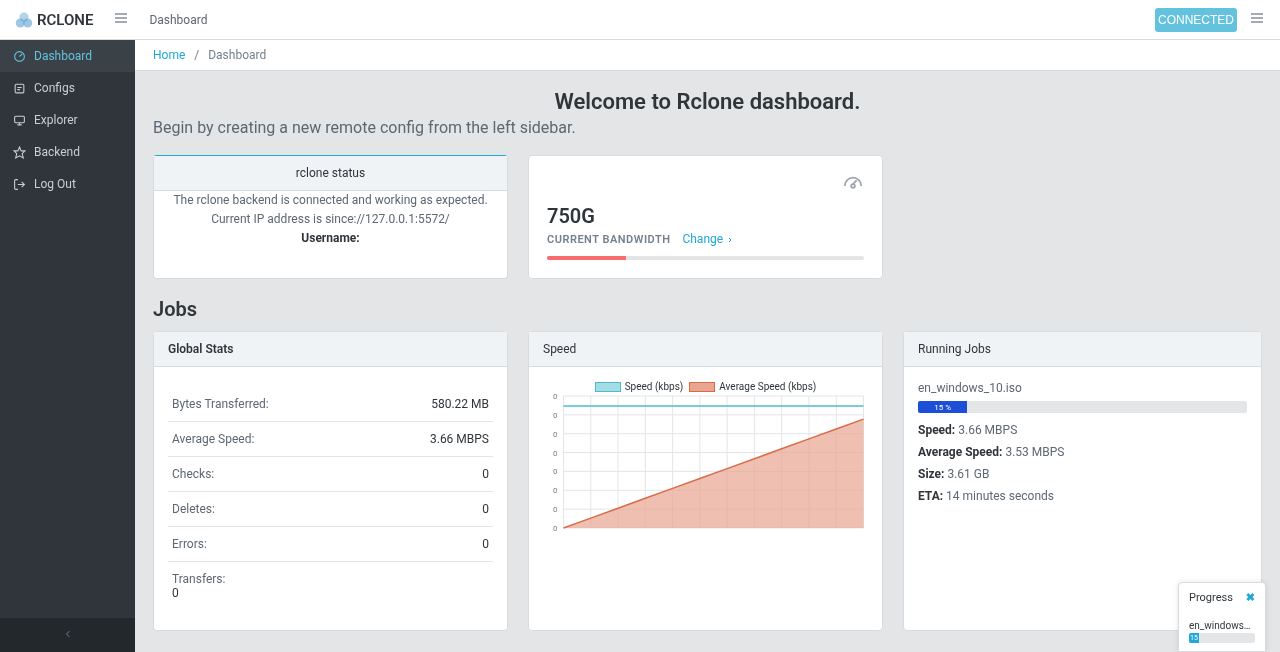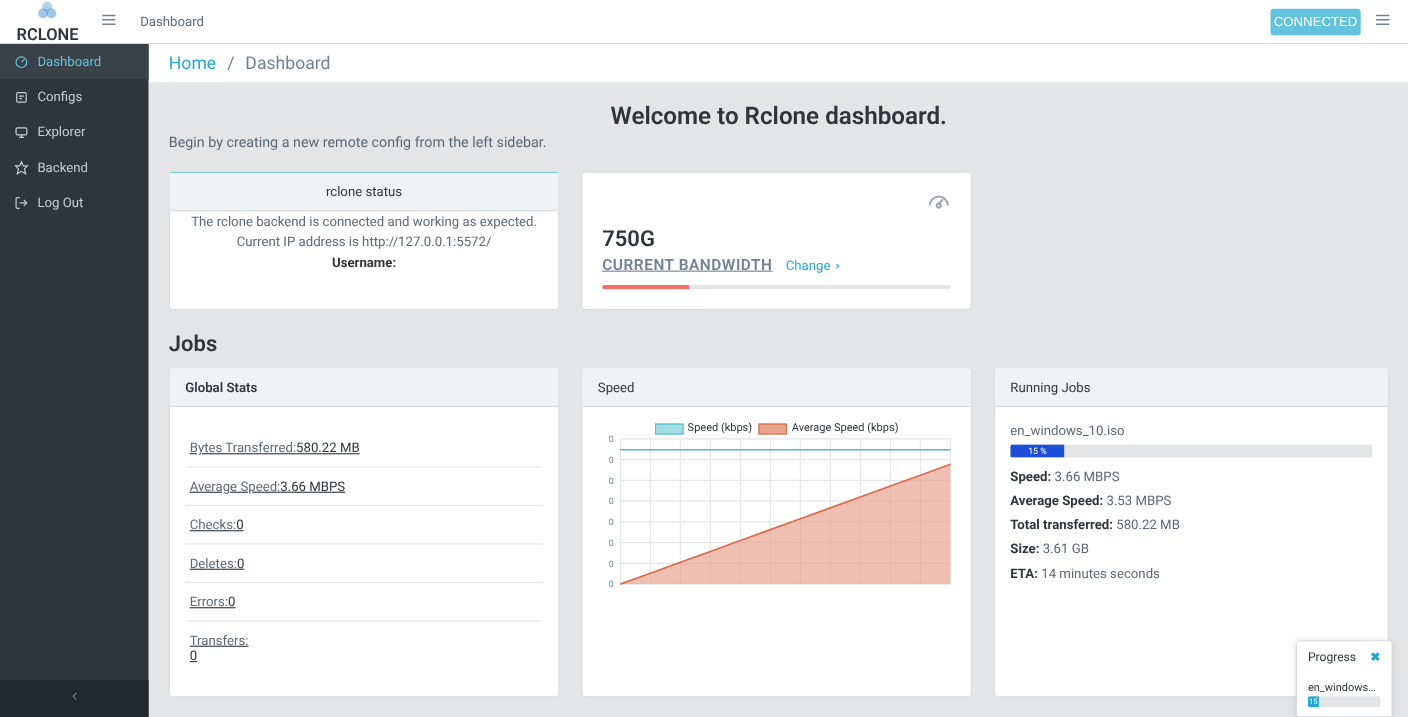--- a/index.html
+++ b/index.html
@@ -1,70 +1,70 @@
 <!DOCTYPE html>
 <html><head>
   <meta charset="utf-8">
   <style>
     * { margin: 0; padding: 0; box-sizing: border-box; }
     body { font-family: -apple-system, BlinkMacSystemFont, "Segoe UI", Roboto, sans-serif; font-size: 13px; color: #2f353a; background: #e4e5e6; }
     
     .header { height: 40px; background: #fff; border-bottom: 1px solid #d8dbde; display: flex; align-items: center; padding: 0 15px; justify-content: space-between; }
     .header-left { display: flex; align-items: center; gap: 20px; }
-    .logo { display: flex; align-items: center; gap: 4px; font-weight: 600; font-size: 15px; flex-direction: column; }
+    .logo { display: flex; align-items: center; gap: 4px; font-weight: 600; font-size: 15px; }
     .logo-icon { width: 18px; height: 18px; }
     .hamburger-header { cursor: pointer; color: #73818f; }
     .breadcrumb-top { color: #5c6873; font-size: 12px; }
     .header-right { display: flex; align-items: center; gap: 12px; }
     .connected-btn { background: #63c2de; color: #fff; border: none; padding: 5px 3px; border-radius: 3px; font-size: 12px; cursor: pointer; }
     
     .layout { display: flex; height: calc(100vh - 40px); }
     
     .sidebar { width: 135px; background: #2f353a; display: flex; flex-direction: column; }
     .sidebar-items { flex: 1; }
     .sidebar-item { display: flex; align-items: center; gap: 8px; padding: 9px 12px; color: #c8ced3; font-size: 12px; cursor: pointer; }
     .sidebar-item.active { background: #3a4248; color: #63c2de; }
     .sidebar-icon { width: 14px; height: 14px; display: flex; align-items: center; justify-content: center; }
     .sidebar-footer { height: 34px; background: #23282c; display: flex; align-items: center; justify-content: center; cursor: pointer; color: #73818f; }
     
     .main { flex: 1; overflow: auto; }
-    .breadcrumb-bar { background: #fff; border-bottom: 1px solid #d8dbde; padding: 8px 18px; font-size: 16px; }
+    .breadcrumb-bar { background: #fff; border-bottom: 1px solid #d8dbde; padding: 8px 18px; font-size: 12px; }
     .breadcrumb-bar a { color: #20a8d8; text-decoration: none; }
     .breadcrumb-bar .sep { color: #73818f; margin: 0 6px; }
     .breadcrumb-bar .current { color: #73818f; }
     
     .content { padding: 18px; }
     .welcome-title { font-size: 22px; font-weight: 600; color: #2f353a; text-align: center; }
-    .welcome-sub { font-size: 13px; color: #5c6873; margin-top: 4px; margin-bottom: 18px; }
+    .welcome-sub { font-size: 16px; color: #5c6873; margin-top: 4px; margin-bottom: 18px; }
     
     .row { display: flex; gap: 20px; margin-bottom: 18px; }
     .card { background: #fff; border: 1px solid #d8dbde; border-radius: 4px; }
     .card-header { background: #f0f3f5; border-bottom: 1px solid #d8dbde; padding: 10px 14px; font-size: 12px; font-weight: 600; color: #2f353a; }
     .card-header.center { text-align: center; font-weight: 400; }
     .card-body { padding: 14px; }
     
     .status-card { flex: 0 0 355px; }
     .status-card.status-blue-border { border-top: 1px solid #20a8d8; }
     .status-text { text-align: center; font-size: 12px; color: #5c6873; line-height: 1.6; }
     .status-text b { color: #2f353a; }
     
     .bandwidth-card { flex: 0 0 355px; position: relative; padding: 18px; }
     .gauge-icon { position: absolute; top: 18px; right: 18px; color: #9da5b1; }
     .bandwidth-val { font-size: 20px; font-weight: 600; margin-top: 30px; }
     .bandwidth-row { display: flex; align-items: baseline; gap: 12px; margin-top: 4px; }
-    .bandwidth-label { font-size: 14px; letter-spacing: 0.5px; color: #73818f; font-weight: 600; text-decoration: underline; }
+    .bandwidth-label { font-size: 11px; letter-spacing: 0.5px; color: #73818f; font-weight: 600; }
     .change-link { color: #20a8d8; font-size: 12px; cursor: pointer; }
     .bandwidth-bar-bg { height: 4px; background: #e4e5e6; margin-top: 10px; border-radius: 2px; overflow: hidden; }
     .bandwidth-bar { height: 100%; width: 25%; background: #f86c6b; }
     
     .jobs-title { font-size: 20px; font-weight: 600; margin-bottom: 10px; }
     
     .global-stats-card { flex: 0 0 355px; }
     .stats-list { padding: 6px 0; }
-    .stats-row { display: flex; justify-content: flex-start; padding: 10px 4px; border-bottom: 1px solid #e4e5e6; font-size: 12px; text-decoration: underline; }
+    .stats-row { display: flex; justify-content: space-between; padding: 10px 4px; border-bottom: 1px solid #e4e5e6; font-size: 12px; }
     .stats-row:last-child { border-bottom: none; flex-direction: column; }
     .stats-label { color: #5c6873; }
     .stats-val { color: #2f353a; }
     
     .speed-card { flex: 0 0 355px; }
     .chart-wrap { height: 160px; position: relative; }
     .chart-legend { display: flex; justify-content: center; gap: 4px; font-size: 10px; align-items: center; }
     .legend-sw { display: inline-block; width: 26px; height: 10px; border: 1px solid; }
     .legend-sw.teal { background: #a2dde6; border-color: #4dbcd0; }
     .legend-sw.red { background: #e8a590; border-color: #d96b4a; }
@@ -184,21 +184,21 @@
 
     <div class="content">
       <div class="welcome-title">Welcome to Rclone dashboard.</div>
       <div class="welcome-sub">Begin by creating a new remote config from the left sidebar.</div>
 
       <div class="row">
         <div class="card status-card status-blue-border">
           <div class="card-header center">rclone status</div>
           <div class="status-text">
             <div>The rclone backend is connected and working as expected.</div>
-            <div>Current IP address is http://127.0.0.1:5572/</div>
+            <div>Current IP address is since://127.0.0.1:5572/</div>
             <b>Username:</b>
           </div>
         </div>
 
         <div class="card bandwidth-card">
           <span class="gauge-icon">
             <svg width="22" height="22" viewBox="0 0 24 24" fill="none" stroke="currentColor" stroke-width="2">
                 <path d="M3 13a9 9 0 0118 0"></path>
                 <circle cx="12" cy="13" r="2"></circle>
                 <path d="M12 11l4-4"></path>
@@ -304,21 +304,20 @@
 
         <div class="card running-card">
           <div class="card-header" style="font-weight:400">Running Jobs</div>
           <div class="running-body">
             <div class="job-name">en_windows_10.iso</div>
             <div class="job-progress-bg">
               <div class="job-progress">15 %</div>
             </div>
             <div class="job-detail"><b>Speed:</b> <span>3.66 MBPS</span></div>
             <div class="job-detail"><b>Average Speed:</b> <span>3.53 MBPS</span></div>
-            <div class="job-detail"><b>Total transferred:</b> <span>580.22 MB</span></div>
             <div class="job-detail"><b>Size:</b> <span>3.61 GB</span></div>
             <div class="job-detail"><b>ETA:</b> <span>14 minutes seconds</span></div>
           </div>
         </div>
       </div>
     </div>
   </div>
 </div>
 
 <div class="progress-popup">

